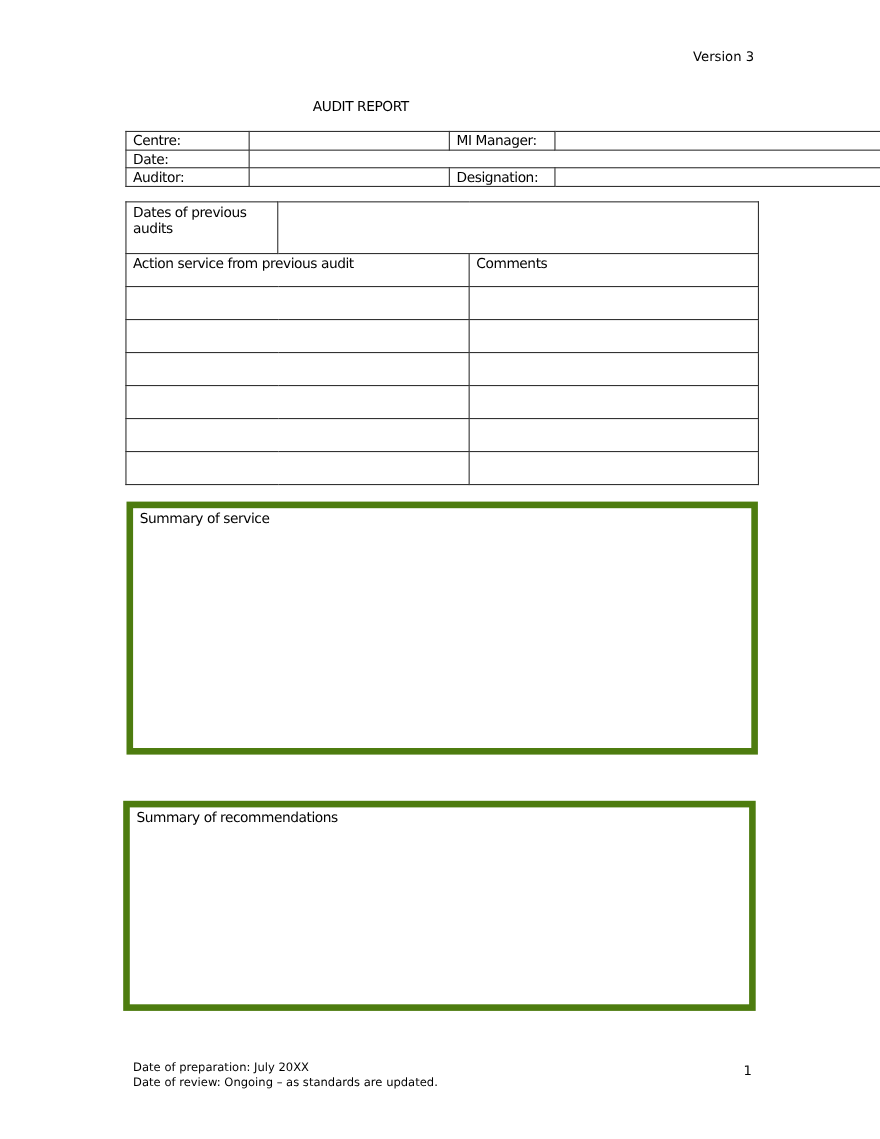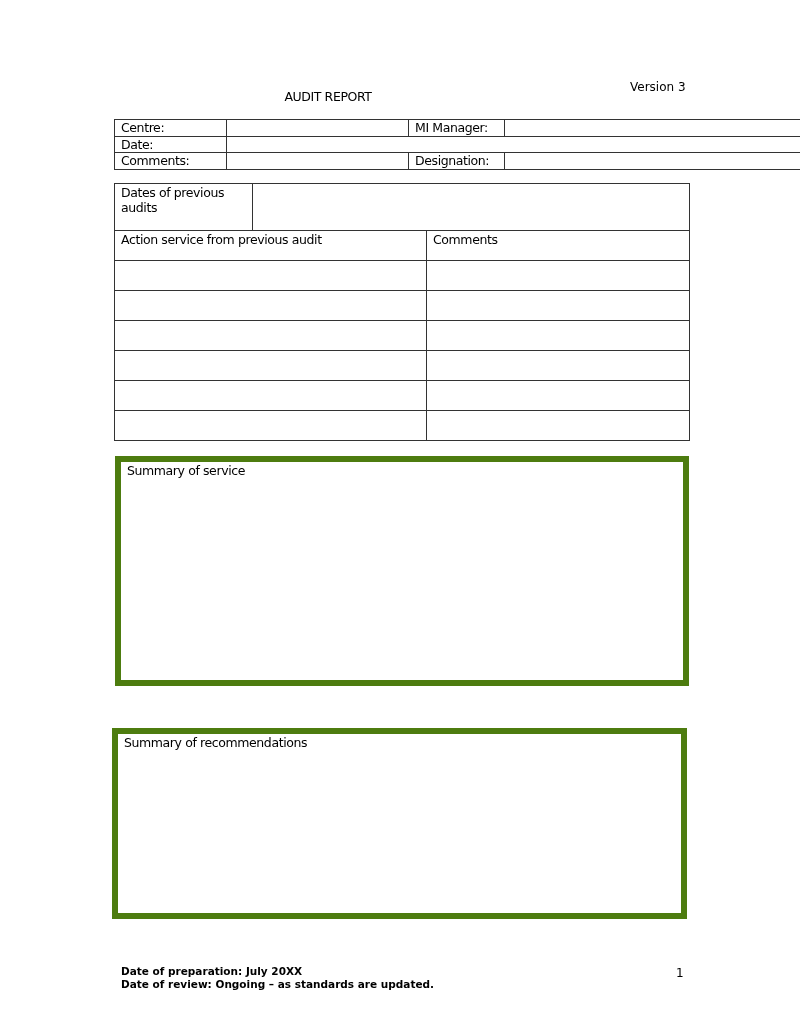--- a/index.html
+++ b/index.html
@@ -1,31 +1,31 @@
 <!DOCTYPE html>
 <html><head>
   <meta charset="utf-8">
   <style>
     * { box-sizing: border-box; margin: 0; padding: 0; }
     html, body { width: 800px; height: 1035px; background: #ffffff; }
     body { position: relative; font-family: "DejaVu Sans", sans-serif; color: #000; overflow: hidden; }
     .abs { position: absolute; }
-    .version { left: 630px; top: 44px; font-size: 12px; margin-top: 36px; }
+    .version { left: 630px; top: 44px; font-size: 12px; }
     .title { left: 0; width: 656px; top: 89px; text-align: center; font-size: 12.5px; letter-spacing: -0.4px; }
     table { border-collapse: collapse; position: absolute; }
     td { border: 1px solid #333; font-size: 12.5px; letter-spacing: -0.4px; vertical-align: top; padding: 0 0 0 6px; line-height: 15px; }
     .t1 { left: 114px; top: 119px; width: 692px; }
     .t1 td { height: 16.5px; line-height: 15px; }
     .t2 { left: 114px; top: 183px; width: 576px; padding-left: 16px; }
     .t2 td { padding-top: 1px; }
     .box { border: 6px solid #4d7c0f; }
     .box .lbl { font-size: 12.5px; letter-spacing: -0.4px; padding: 1px 6px; }
     .svc { left: 115px; top: 456px; width: 574px; height: 230px; }
     .rec { left: 112px; top: 728px; width: 575px; height: 191px; }
-    .footer { left: 121px; top: 965px; font-size: 10.5px; line-height: 13px; font-weight: bold; }
+    .footer { left: 121px; top: 965px; font-size: 10.5px; line-height: 13px; }
     .pagenum { left: 676px; top: 966px; font-size: 12px; }
   </style>
 </head>
 <body>
 
 <div class="abs version">Version 3</div>
 <div class="abs title">AUDIT REPORT</div>
 
 <table class="t1">
   <colgroup>
@@ -39,21 +39,21 @@
     <td>Centre:</td>
     <td></td>
     <td>MI Manager:</td>
     <td></td>
   </tr>
   <tr>
     <td>Date:</td>
     <td colspan="3"></td>
   </tr>
   <tr>
-    <td>Comments:</td>
+    <td>Auditor:</td>
     <td></td>
     <td>Designation:</td>
     <td></td>
   </tr>
 </tbody>
   </table>
 
 <table class="t2">
   <colgroup>
       <col style="width:138px">

